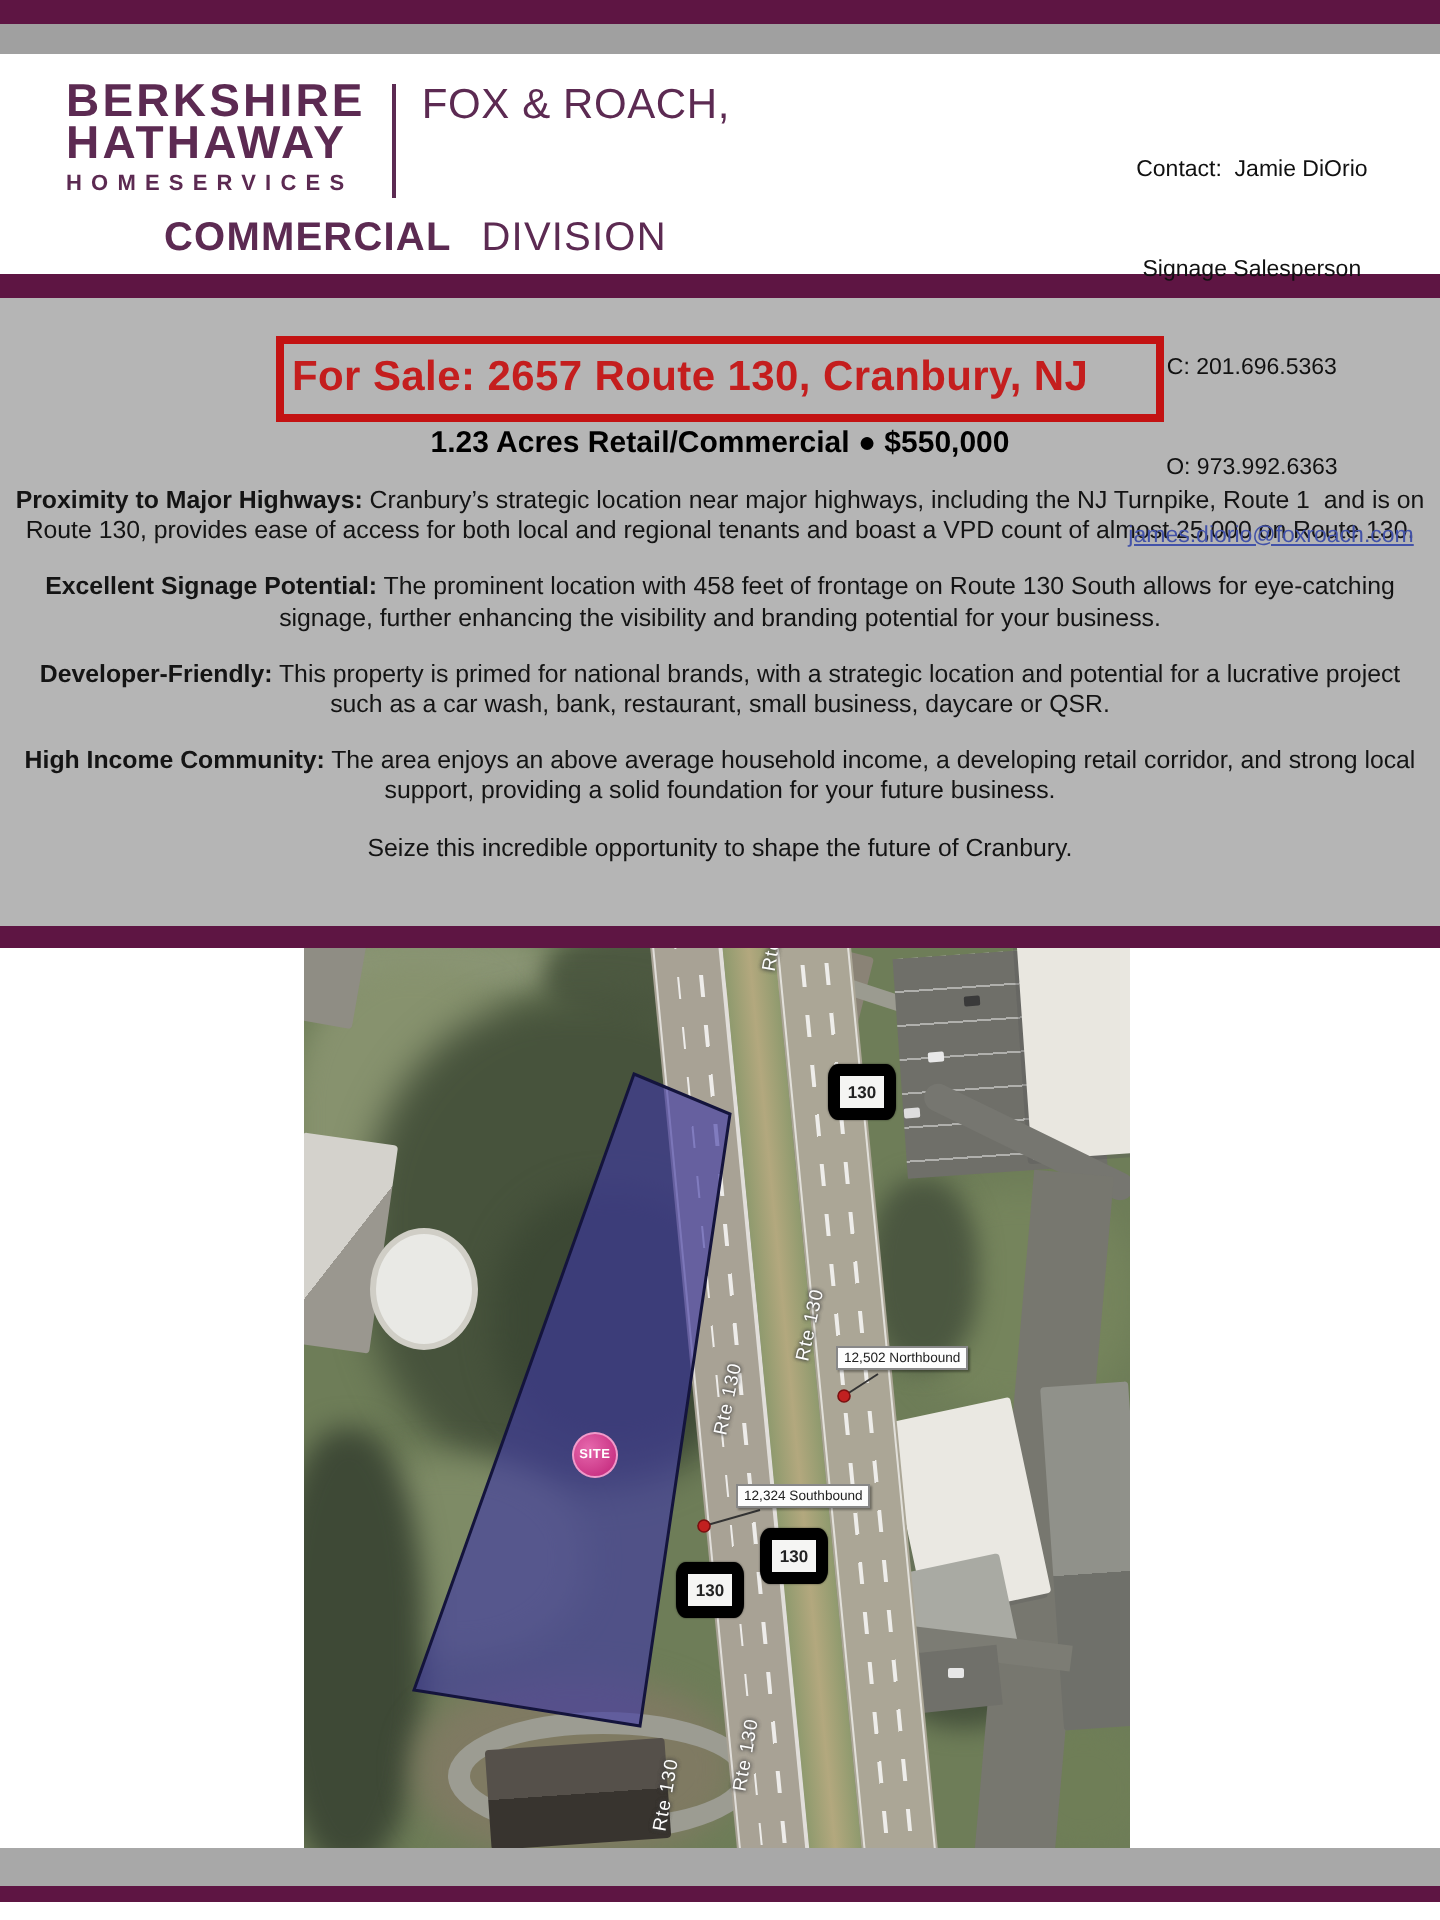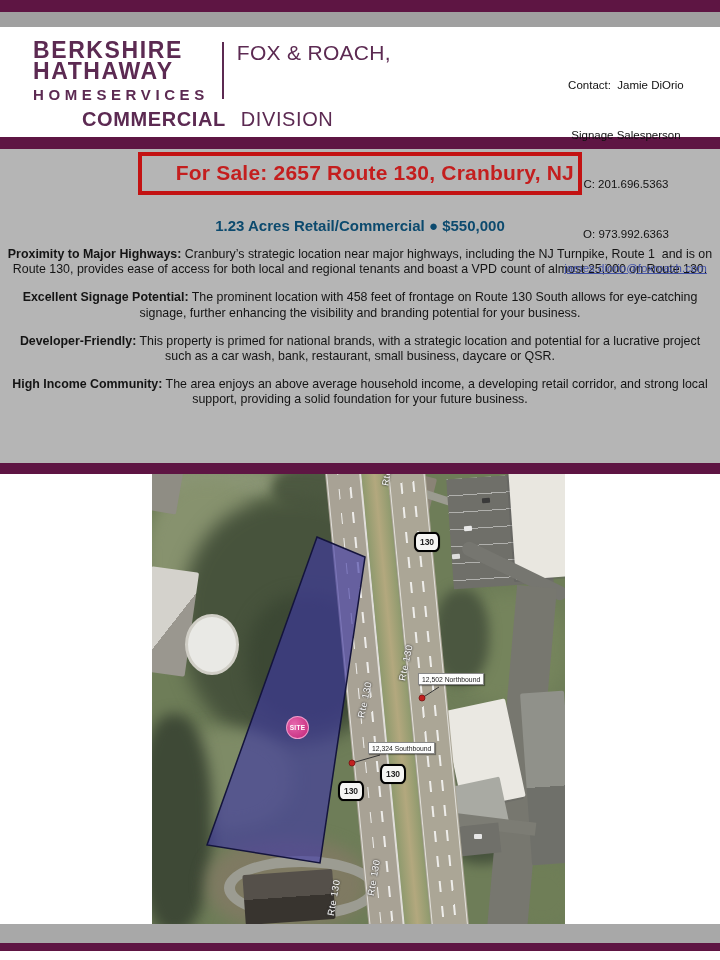--- a/index.html
+++ b/index.html
@@ -6,35 +6,35 @@
   .page{position:relative;width:720px;height:960px;overflow:hidden;
         font-family:"Liberation Sans",sans-serif;background:#fff;}
   
   .bar-maroon-top{height:12px;background:#5e1543;}
   .bar-gray-top{height:15px;background:#a0a0a0;}
   .header{position:relative;height:110px;background:#fff;}
   .bar-maroon-line{height:12px;background:#5e1543;}
   
   .logo{position:absolute;left:33px;top:13px;display:flex;color:#5c2a52;}
   .bh .l1,.bh .l2{font-size:23px;font-weight:bold;letter-spacing:1.6px;line-height:21px;}
-  .bh .l3{font-size:15px;font-weight:bold;letter-spacing:4.6px;margin-top:4px;}
+  .bh .l3{font-size:11px;font-weight:bold;letter-spacing:4.6px;margin-top:4px;}
   .vdiv{width:2px;background:#5c2a52;height:57px;margin:2px 13px 0 13px;}
   .fr{font-size:21px;line-height:22px;letter-spacing:.3px;padding-top:2px;}
   .division{position:absolute;left:82px;top:81px;font-size:20px;color:#5c2a52;letter-spacing:.6px;}
   .division .b{font-weight:bold;}
   .division .r{margin-left:15px;}
   
   .contact{position:absolute;left:545px;top:17px;font-size:11.5px;line-height:16.5px;
            color:#111;white-space:pre;text-align:center;}
   .contact .email{color:#4252a8;text-decoration:underline;cursor:pointer;display:inline-block;margin-top:1px;}
   
   .content{height:314px;background:#b5b5b5;box-sizing:border-box;padding-top:3px;}
-  .title-box{width:428px;margin:0 auto 0;border:4px solid #c31212;text-align:right;padding:5px 4px 6px;}
+  .title-box{width:428px;margin:16px auto 0;border:4px solid #c31212;text-align:left;padding:5px 4px 6px;}
   .title{font-size:21px;font-weight:bold;color:#c41e1e;letter-spacing:.2px;}
-  .subtitle{text-align:center;font-size:15px;font-weight:bold;color:#0c4a6e;margin-top:22px;}
+  .subtitle{text-align:center;font-size:15px;font-weight:bold;color:#000000;margin-top:2px;}
   .hl-wrap{width:708px;margin:13px auto 0;}
   .hl{margin:0 0 13px;text-align:center;font-size:12.4px;line-height:15.2px;color:#141414;white-space:pre-wrap;}
   .hl b{font-weight:bold;}
   .closing{text-align:center;font-size:12.4px;color:#141414;margin:0;}
   
   .bar-maroon-mid{height:11px;background:#5e1543;}
   .map-section{height:450px;background:#fff;}
   .map{position:relative;width:413px;height:450px;margin-left:152px;background:#6e7d58;overflow:hidden;}
   .map .t,.map .bld,.map .rd,.map .car{position:absolute;}
   .map .t{border-radius:45%;}
@@ -96,21 +96,21 @@
   
   .overlay{position:absolute;left:0;top:0;z-index:3;}
   
   .road-label{position:absolute;z-index:4;color:#fdfdfd;font-size:9.5px;letter-spacing:.5px;white-space:nowrap;
      text-shadow:0 0 2px #3c3c3c,0 0 2px #3c3c3c;}
   .lab-rte-top{left:226px;top:-2px;transform:rotate(-80deg);}
   .lab-sb1{left:194px;top:220px;transform:rotate(-78deg);}
   .lab-nb1{left:235px;top:183px;transform:rotate(-78deg);}
   .lab-sb2{left:163px;top:418px;transform:rotate(-80deg);}
   .lab-nb2{left:203px;top:398px;transform:rotate(-80deg);}
-  .shield{position:absolute;z-index:4;width:22px;height:16px;background:#f5f5f3;border:2px solid #000000;
+  .shield{position:absolute;z-index:4;width:22px;height:16px;background:#f5f5f3;border:6px solid #000000;
      border-radius:5px/7px;display:flex;align-items:center;justify-content:center;
      font-size:8.5px;font-weight:bold;color:#222;box-shadow:0 0 1px rgba(0,0,0,.6);}
   .sh-top{left:262px;top:58px;} .sh-nb{left:228px;top:290px;} .sh-sb{left:186px;top:307px;}
   .traffic-box{position:absolute;z-index:4;background:#fdfdfd;border:1px solid #888;color:#222;
      font-size:6.8px;padding:1.5px 3px;white-space:nowrap;box-shadow:1px 1px 1px rgba(0,0,0,.35);}
   .tb-nb{left:266px;top:199px;} .tb-sb{left:216px;top:268px;}
   .site-marker{position:absolute;z-index:4;left:134px;top:242px;width:23px;height:23px;border-radius:50%;
      background:radial-gradient(circle at 35% 35%,#e668ad,#c02277);border:1.5px solid rgba(244,164,208,.9);
      box-sizing:border-box;color:#fff;font-size:6.5px;font-weight:bold;letter-spacing:.3px;
      display:flex;align-items:center;justify-content:center;}
@@ -155,20 +155,21 @@
   <div class="content">
     <div class="title-box">
       <div class="title">For Sale: 2657 Route 130, Cranbury, NJ</div>
     </div>
     <div class="subtitle">1.23 Acres Retail/Commercial ● $550,000</div>
     <div class="hl-wrap">
       <p class="hl"><b>Proximity to Major Highways:</b><span> Cranbury’s strategic location near major highways, including the NJ Turnpike, Route 1  and is on Route 130, provides ease of access for both local and regional tenants and boast a VPD count of almost 25,000 on Route 130.</span></p>
       <p class="hl"><b>Excellent Signage Potential:</b><span> The prominent location with 458 feet of frontage on Route 130 South allows for eye-catching signage, further enhancing the visibility and branding potential for your business.</span></p>
       <p class="hl"><b>Developer-Friendly:</b><span> This property is primed for national brands, with a strategic location and potential for a lucrative project such as a car wash, bank, restaurant, small business, daycare or QSR.</span></p>
       <p class="hl"><b>High Income Community:</b><span> The area enjoys an above average household income, a developing retail corridor, and strong local support, providing a solid foundation for your future business.</span></p>
+      <p class="closing">Seize this incredible opportunity to shape the future of Cranbury.</p>
     </div>
   </div>
 
   <div class="bar-maroon-mid"></div>
 
   <div class="map-section">
     <div class="map">
 
       <div class="t lawn-topband blur7"></div>
       <div class="t lawn-tl blur7"></div>

